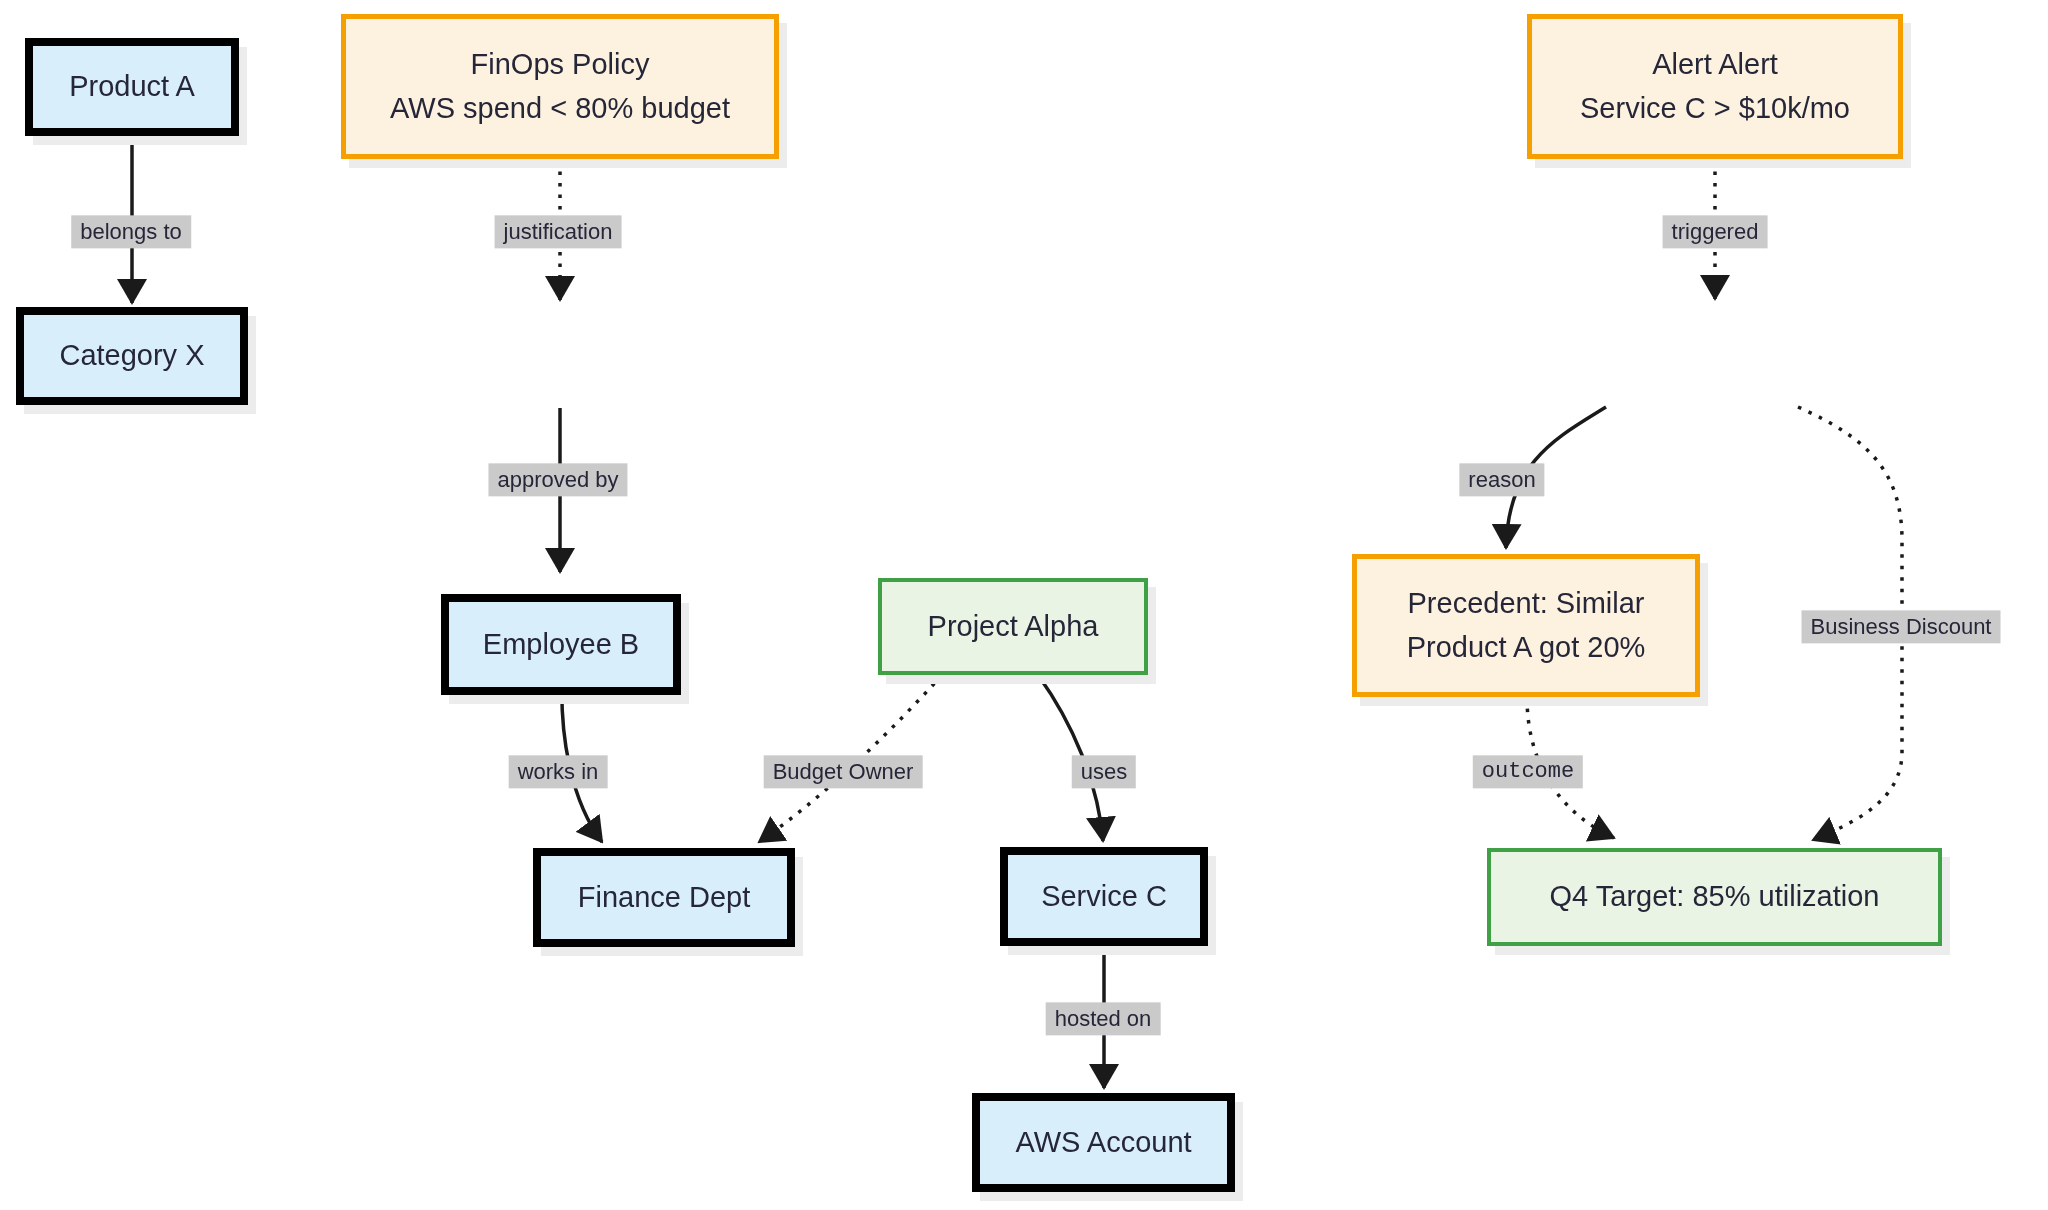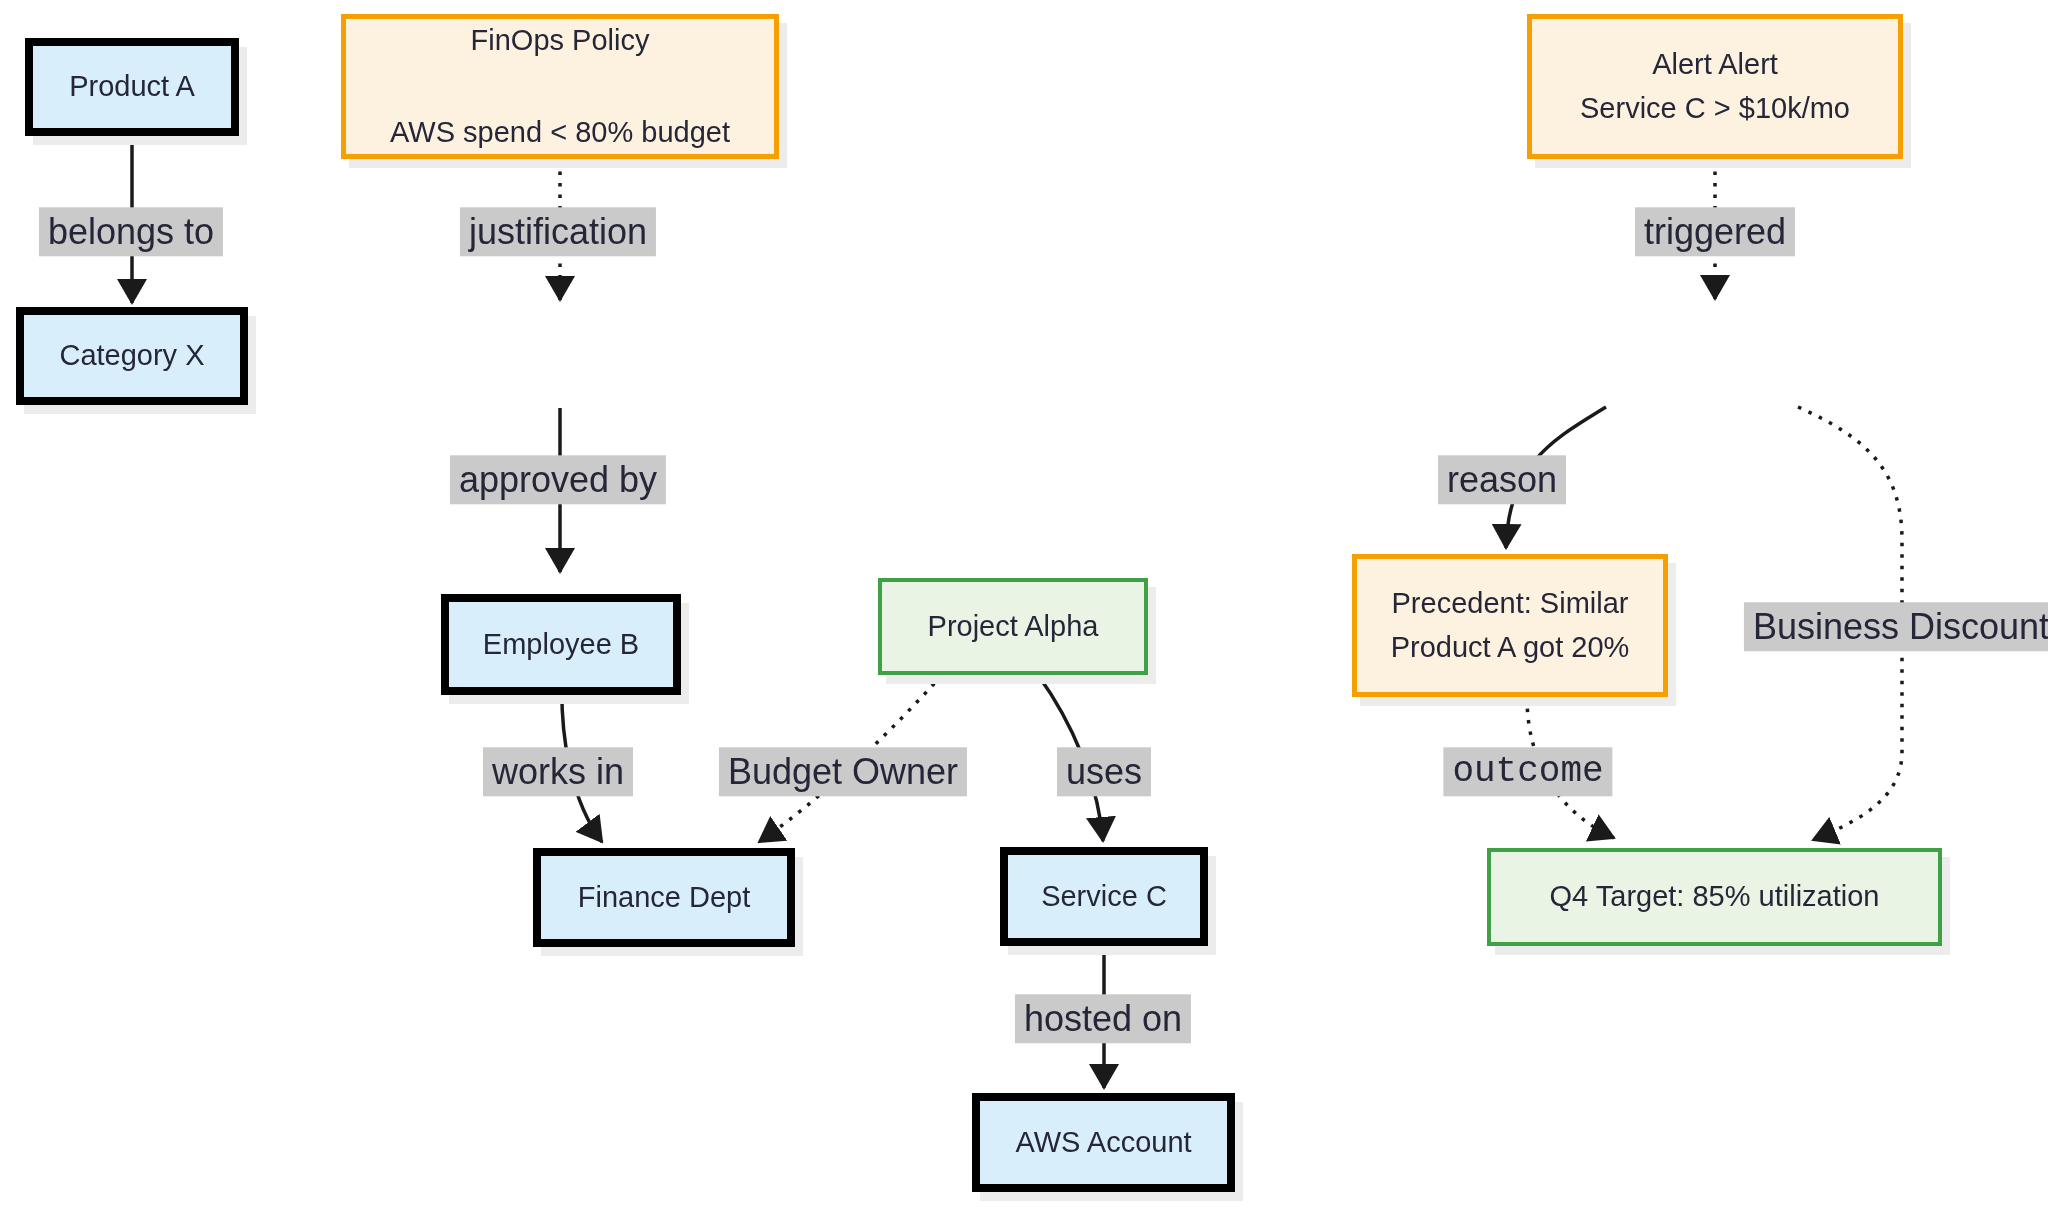--- a/index.html
+++ b/index.html
@@ -31,21 +31,21 @@
   }
   .node.blue   { background: #d9eefb; border: 8px solid #000000; }
   .node.orange { background: #fdf2e0; border: 5px solid #f59f00; }
   .node.purple { background: #f5e7f7; border: 5px solid #a123af; }
   .node.green  { background: #e9f4e4; border: 4px solid #3fa045; }
   .edge-label {
     position: absolute;
     transform: translate(-50%, -50%);
     background: #cacaca;
     color: #262639;
-    font-size: 36px;
+    font-size: 22px;
     font-weight: 500;
     line-height: 1.15;
     padding: 4px 9px;
     white-space: nowrap;
   }
 </style>
 </head>
 <body>
 
 <div class="canvas">
@@ -70,21 +70,21 @@
   </svg>
 
   <div class="node blue" style="left:25px; top:38px; width:214px; height:98px;">
     <span>Product A</span>
   </div>
 
   <div class="node blue" style="left:16px; top:307px; width:232px; height:98px;">
     <span>Category X</span>
   </div>
 
-  <div class="node orange" style="left:341px; top:14px; width:438px; height:145px;justify-content:space-between;">
+  <div class="node orange" style="left:341px; top:14px; width:438px; height:145px;">
     <span>FinOps Policy</span>
     <span>AWS spend &lt; 80% budget</span>
   </div>
 
 
   <div class="node blue" style="left:441px; top:594px; width:240px; height:101px;">
     <span>Employee B</span>
   </div>
 
   <div class="node blue" style="left:533px; top:848px; width:262px; height:99px;">
@@ -102,21 +102,21 @@
   <div class="node blue" style="left:972px; top:1093px; width:263px; height:99px;">
     <span>AWS Account</span>
   </div>
 
   <div class="node orange" style="left:1527px; top:14px; width:376px; height:145px;">
     <span>Alert Alert</span>
     <span>Service C &gt; $10k/mo</span>
   </div>
 
 
-  <div class="node orange" style="left:1352px; top:554px; width:316px; height:143px;text-align:center;">
+  <div class="node orange" style="left:1352px; top:554px; width:348px; height:143px;text-align:center;">
     <span>Precedent: Similar</span>
     <span>Product A got 20%</span>
   </div>
 
   <div class="node green" style="left:1487px; top:848px; width:455px; height:98px;">
     <span>Q4 Target: 85% utilization</span>
   </div>
 
   <div class="edge-label" style="left:131px;  top:232px;">belongs to</div>
   <div class="edge-label" style="left:558px;  top:232px;">justification</div>

